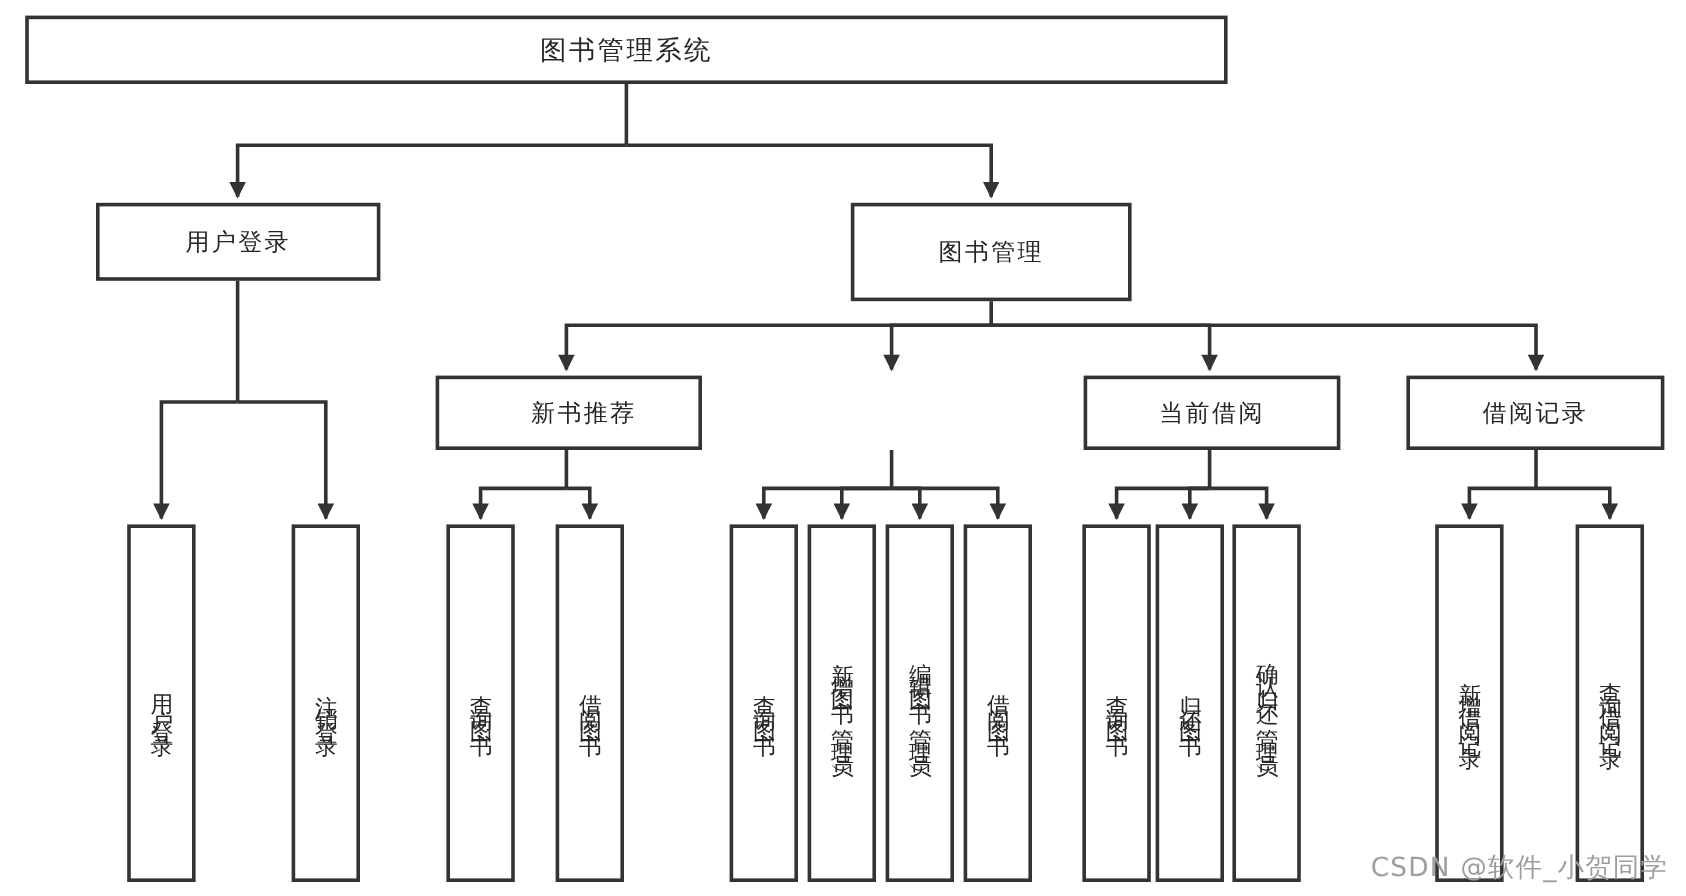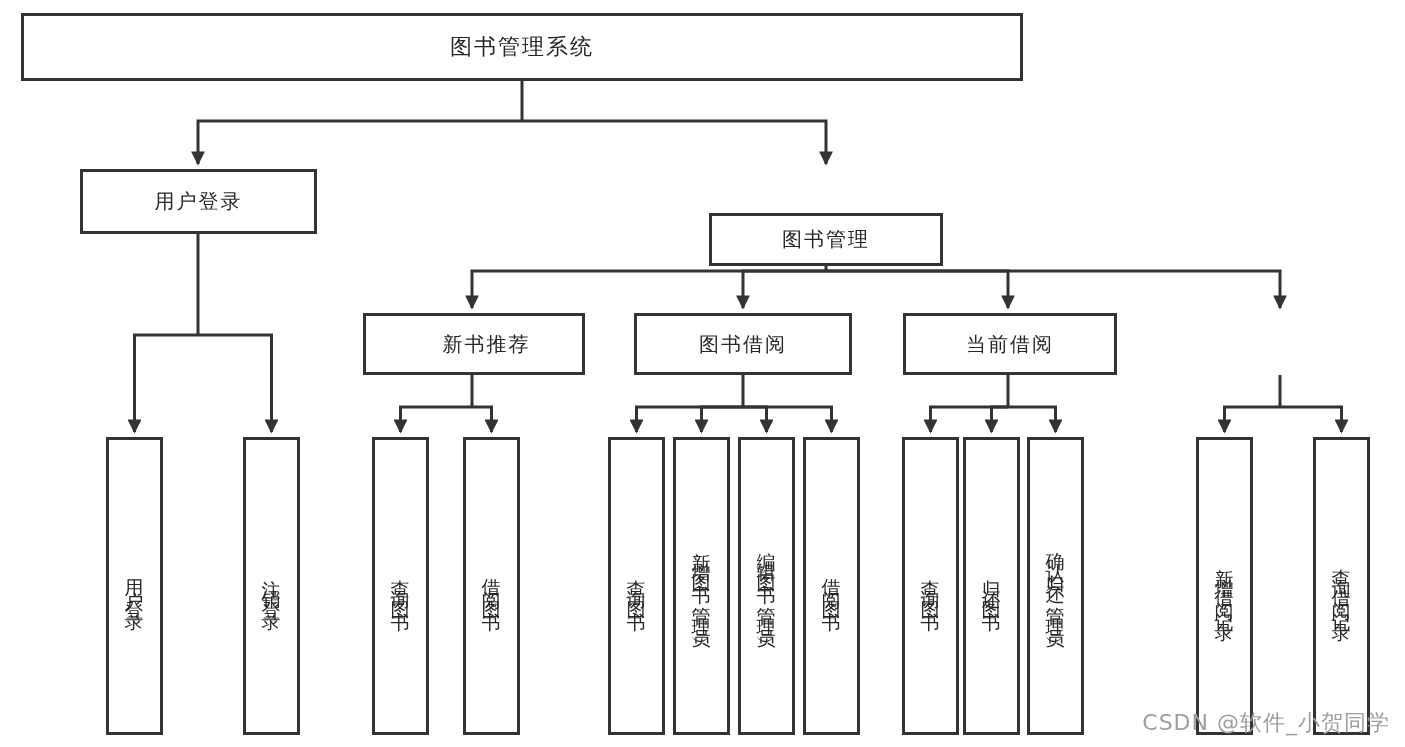--- a/index.html
+++ b/index.html
@@ -101,28 +101,28 @@
       <path d="M1008,407 H930.5 V432" marker-end="url(#arr)"></path>
       <path d="M1008,407 H991.5 V432" marker-end="url(#arr)"></path>
       <path d="M1008,407 H1055.5 V432" marker-end="url(#arr)"></path>
 
       <path d="M1280,375 V407"></path>
       <path d="M1280,407 H1224.5 V432" marker-end="url(#arr)"></path>
       <path d="M1280,407 H1341.5 V432" marker-end="url(#arr)"></path>
     </g>
   </svg>
 
-  <div class="node root" style="left:21px; top:13px; width:1002px; height:68px;">图书管理系统</div>
+  <div class="node root" style="left:21px; top:13px; width:1002px; height:57px;">图书管理系统</div>
 
   <div class="node" style="left:80px; top:169px; width:237px; height:65px;">用户登录</div>
-  <div class="node" style="left:709px; top:169px; width:234px; height:53px;margin-top:44px;">图书管理</div>
+  <div class="node" style="left:709px; top:169px; width:234px; height:82px;">图书管理</div>
 
   <div class="node" style="left:363px; top:313px; width:222px; height:62px;padding-left:25px;">新书推荐</div>
-  <div class="node" style="left:634px; top:313px; width:218px; height:62px;">图书借阅</div>
   <div class="node" style="left:903px; top:313px; width:214px; height:62px;">当前借阅</div>
+  <div class="node" style="left:1172px; top:313px; width:215px; height:62px;">借阅记录</div>
 
   <div class="node leaf" style="left:106px; top:437px; width:57px; height:298px;">用户登录</div>
   <div class="node leaf" style="left:243px; top:437px; width:57px; height:298px;">注销登录</div>
 
   <div class="node leaf" style="left:372px; top:437px; width:57px; height:298px;">查询图书</div>
   <div class="node leaf" style="left:463px; top:437px; width:57px; height:298px;">借阅图书</div>
 
   <div class="node leaf" style="left:608px; top:437px; width:57px; height:298px;">查询图书</div>
   <div class="node leaf" style="left:673px; top:437px; width:57px; height:298px;">新增图书（管理员）</div>
   <div class="node leaf" style="left:738px; top:437px; width:57px; height:298px;">编辑图书（管理员）</div>

